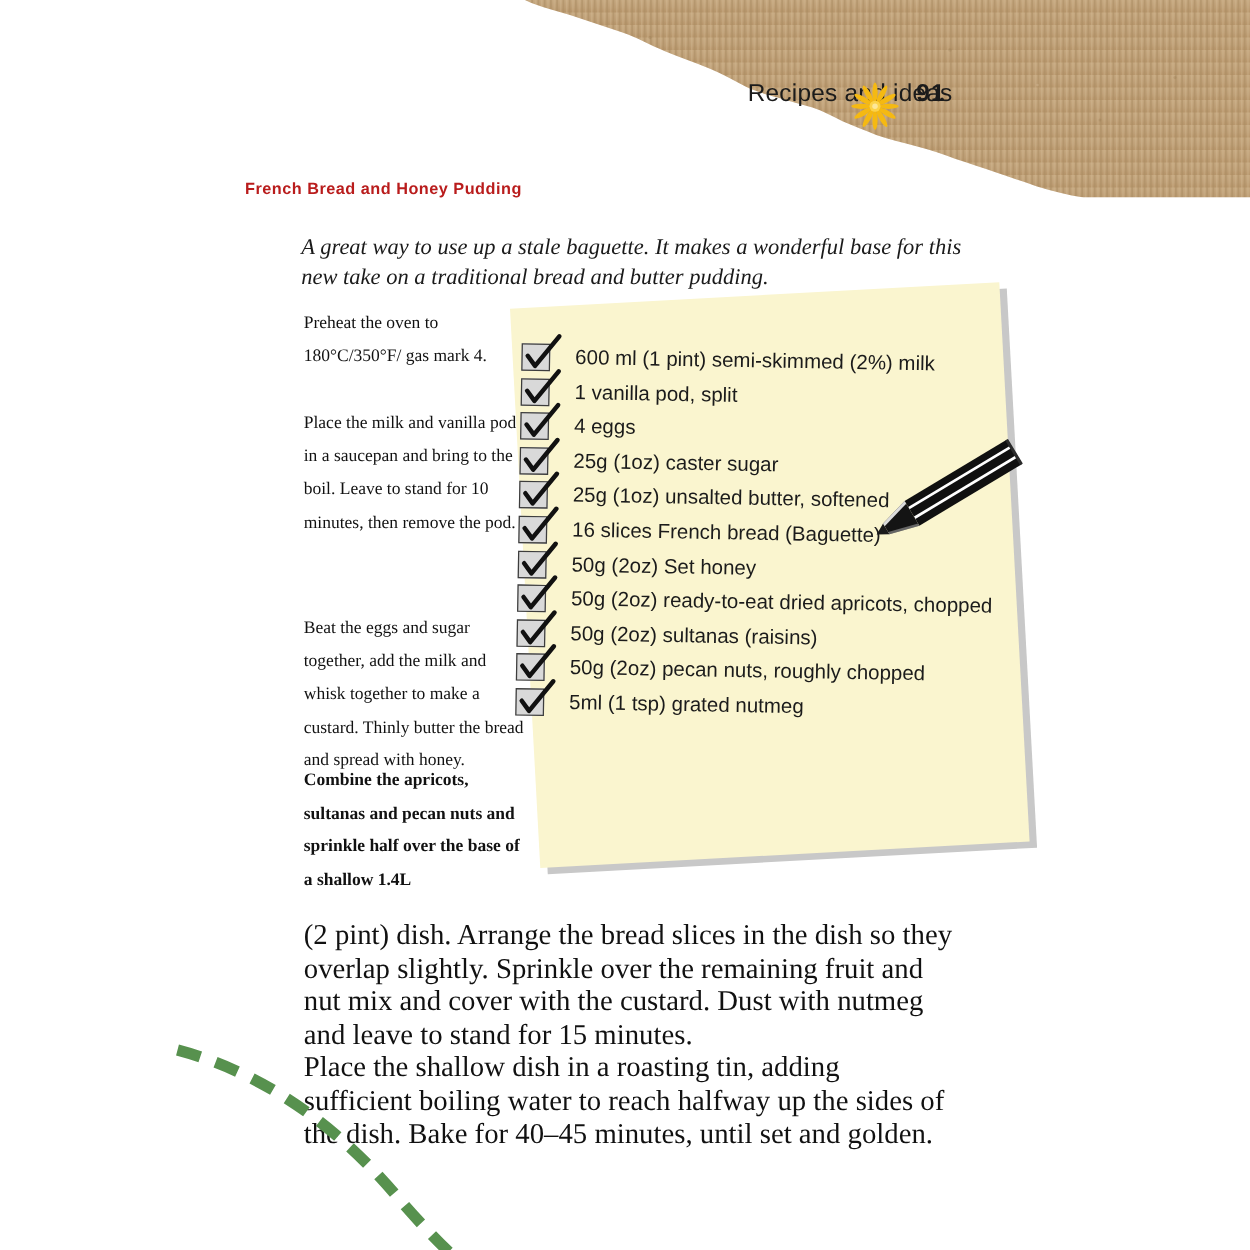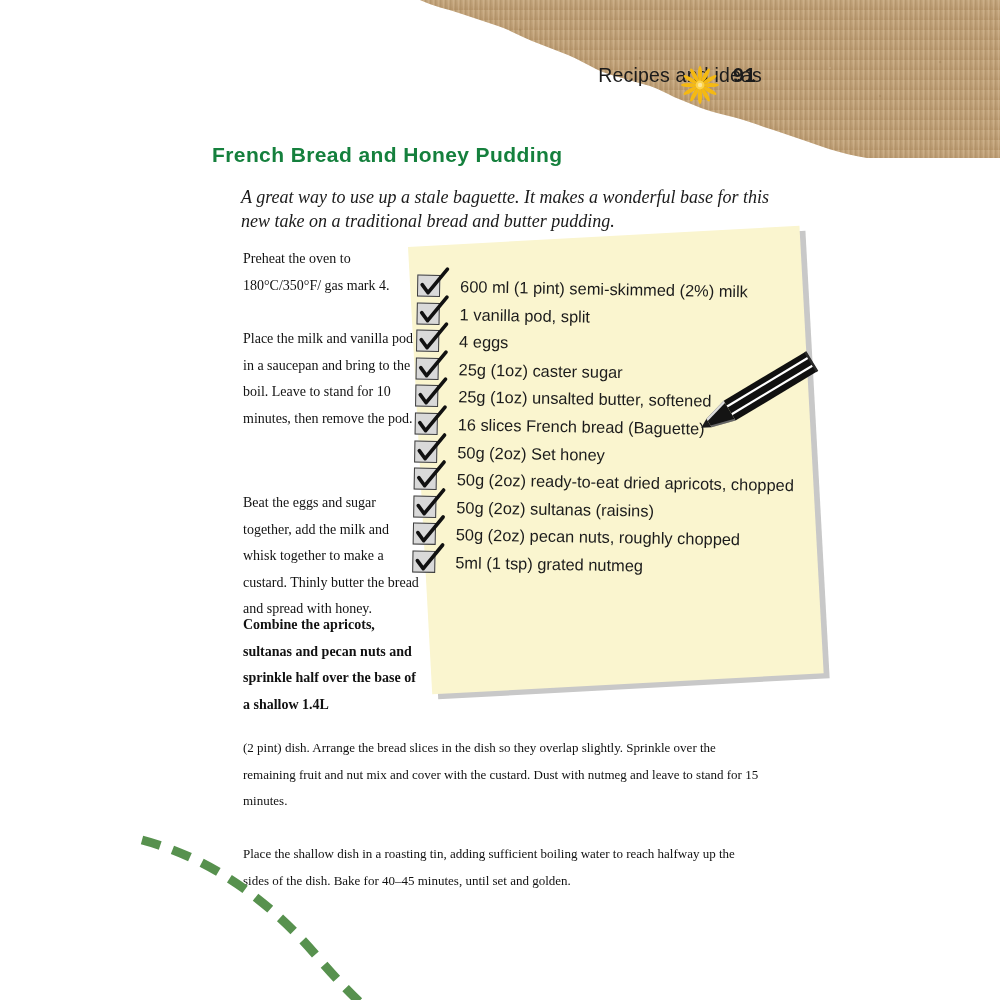--- a/index.html
+++ b/index.html
@@ -46,24 +46,24 @@
     left: 733px; top: 64px;
     font-size: 19.5px;
     font-weight: bold;
     color: #1b1b1b;
     letter-spacing: 1px;
   }
 
   
   #recipe-title {
     position: absolute;
-    left: 212px; top: 143px;
-    font-size: 21px;
+    left: 196px; top: 143px;
+    font-size: 13px;
     font-weight: bold;
-    color: #15803d;
+    color: #b91c1c;
     letter-spacing: .4px;
   }
 
   
   #intro {
     position: absolute;
     left: 241px; top: 185px;
     width: 530px;
     font-family: "Liberation Serif", serif;
     font-style: italic;
@@ -86,21 +86,21 @@
   #para-milk    { top: 326px; }
   #para-eggs    { top: 466px; margin-top: 24px; }
   #para-combine { top: 612px; font-weight: bold; }
 
   
   .body-wide {
     position: absolute;
     left: 243px;
     width: 520px;
     font-family: "Liberation Serif", serif;
-    font-size: 13px;
+    font-size: 23px;
     line-height: 26.6px;
     color: #111;
   }
   #para-combine-wide { top: 735px; }
   #para-bake { top: 813px; margin-top: 28px; }
 
   
   #note-card-shadow {
     position: absolute;
     left: 414px; top: 252px;

